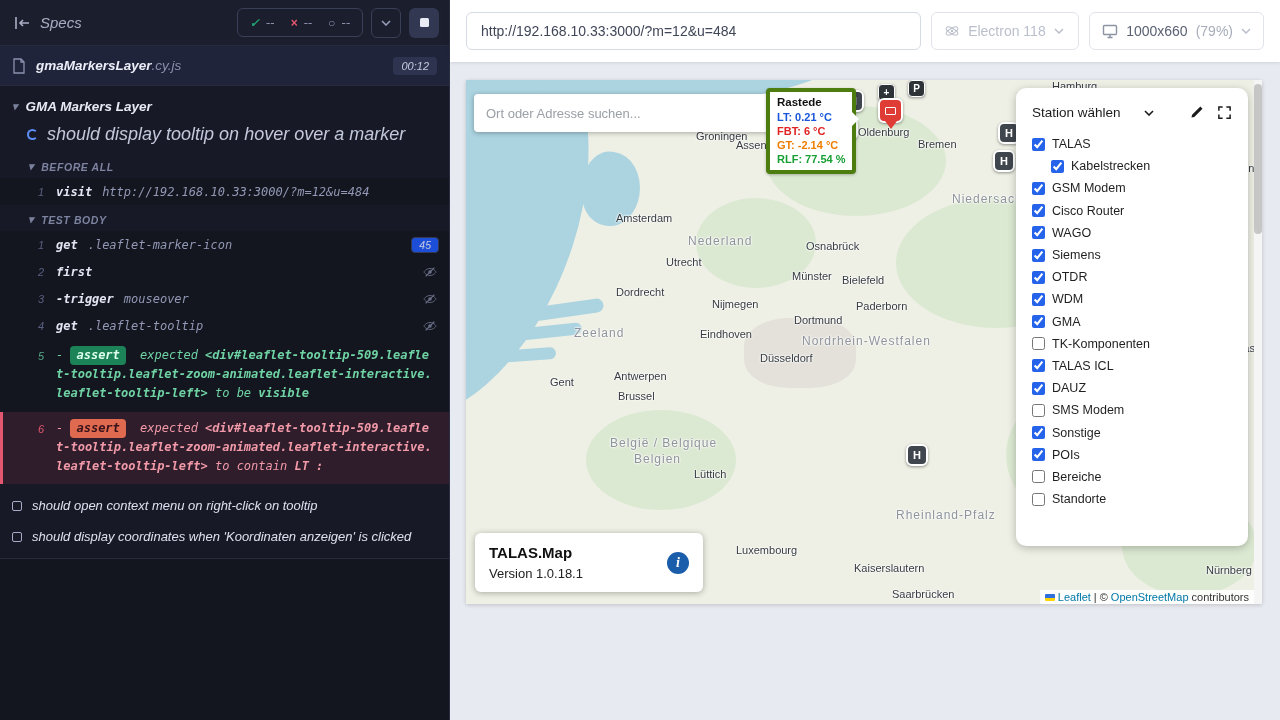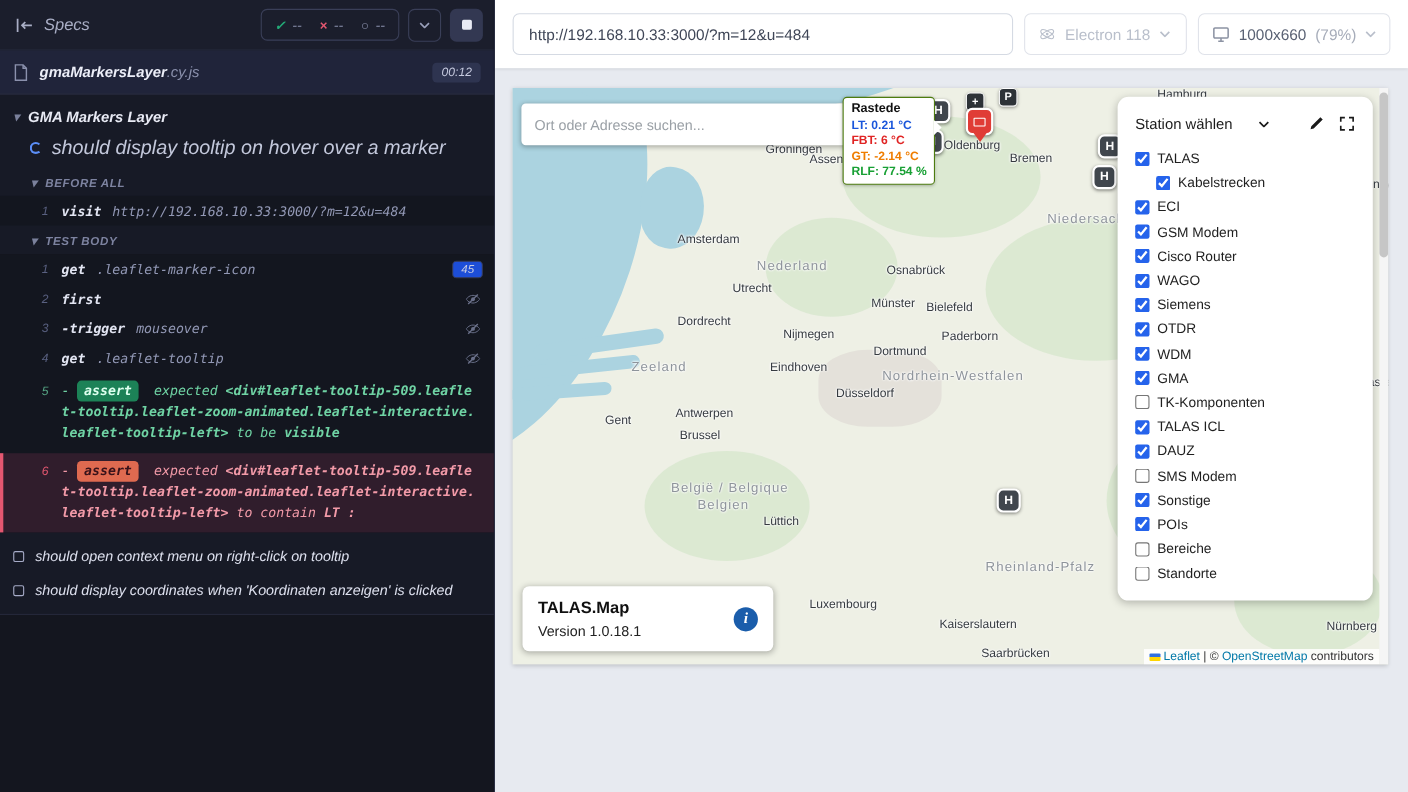--- a/index.html
+++ b/index.html
@@ -139,21 +139,21 @@
 
   .map-search { position:absolute; left:8px; top:14px; width:296px; height:38px;
                 background:#fff; border-radius:4px; box-shadow:0 1px 5px rgba(0,0,0,.3);
                 display:flex; align-items:center; padding:0 4px; z-index:5; }
   .map-search input { border:none; outline:none; flex:1; height:100%; font-size:13px;
                       padding:0 8px; color:#333; background:transparent;
                       font-family:"Liberation Sans",sans-serif; }
   .map-search input::placeholder { color:#9aa0a6; }
 
   .map-tooltip { position:absolute; left:300px; top:8px; background:#fff;
-                 border:1px solid #4d7c0f; border-radius:4px; padding:3px 7px 4px;
+                 border:4px solid #4d7c0f; border-radius:4px; padding:3px 7px 4px;
                  z-index:6; box-shadow:0 1px 3px rgba(0,0,0,.25); cursor:pointer; }
   .map-tooltip::after { content:""; position:absolute; right:-7px; top:20px;
                         border:7px solid transparent; border-right:none;
                         border-left:7px solid #fff; }
   .tt-title { font-weight:bold; font-size:11.5px; color:#111; line-height:15px; }
   .tt-line { font-size:11px; font-weight:bold; line-height:14px; white-space:nowrap; }
 
   .stations { position:absolute; left:550px; top:8px; width:232px; height:458px;
               background:#fff; border-radius:10px; box-shadow:0 2px 8px rgba(0,0,0,.25);
               padding:17px 16px 12px; z-index:5; }
@@ -549,24 +549,20 @@
               <label class="st-item">
                 <input type="checkbox" checked="" style="">
                 <span>TALAS</span>
               </label>
 
               <label class="st-item indented">
                 <input type="checkbox" checked="" style="">
                 <span>Kabelstrecken</span>
               </label>
 
-              <label class="st-item">
-                <input type="checkbox" checked="" style="">
-                <span>ECI</span>
-              </label>
 
               <label class="st-item">
                 <input type="checkbox" checked="" style="">
                 <span>GSM Modem</span>
               </label>
 
               <label class="st-item">
                 <input type="checkbox" checked="" style="">
                 <span>Cisco Router</span>
               </label>

